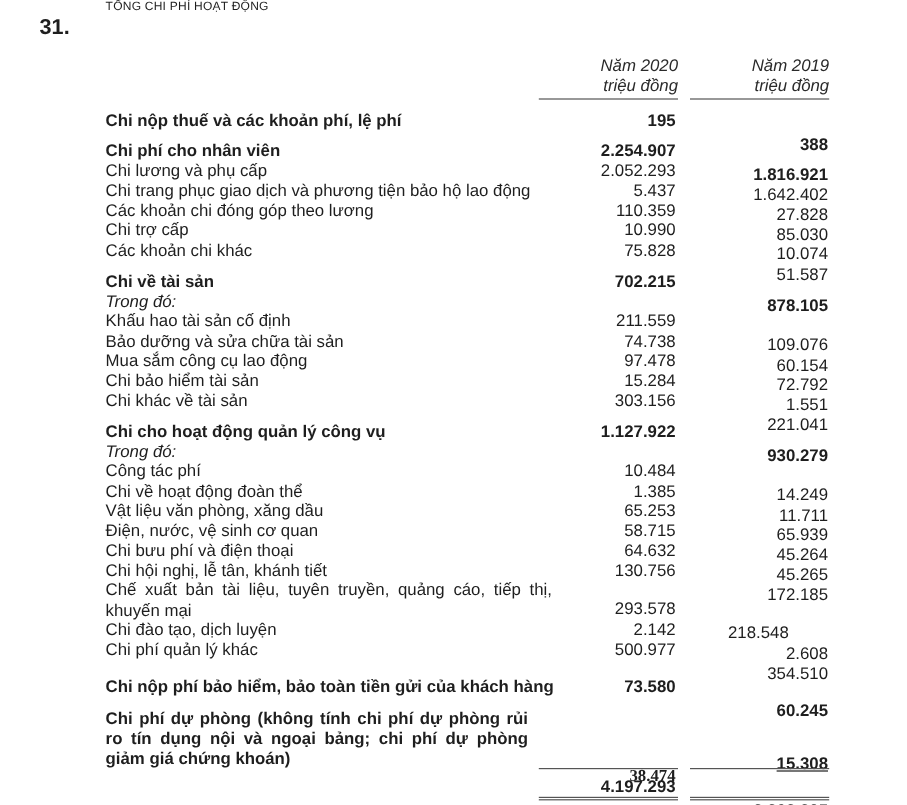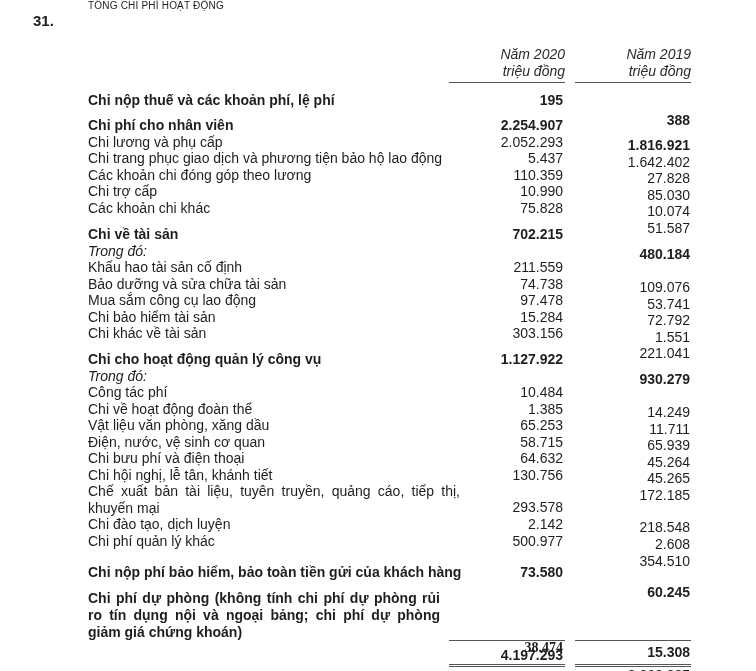--- a/index.html
+++ b/index.html
@@ -1,20 +1,20 @@
 <!DOCTYPE html>
 <html><head>
 <meta charset="utf-8">
 <style>
   html, body { margin: 0; padding: 0; background: #ffffff; }
   body {
     width: 756px; height: 671px; position: relative; overflow: hidden;
     font-family: "Liberation Sans", sans-serif; color: #1e1e1e;
   }
-  .sec-num { position: absolute; left: 33px; top: 12px; font-size: 15px; font-weight: bold; }
+  .sec-num { position: absolute; left: 33px; top: 12px; font-size: 18px; font-weight: bold; }
   .sec-title { position: absolute; left: 88px; top: 0; font-size: 10px; font-weight: normal; letter-spacing: 0.2px; }
   .col-head { position: absolute; top: 46px; width: 116px; text-align: right; font-style: italic; font-size: 14px; line-height: 17px; color: #2a2a2a; }
   .col-head .line { position: absolute; left: 0; right: 0; bottom: -3px; border-bottom: 1.5px solid #555; }
   #ch1 { left: 449px; text-align: right; }
   #ch2 { left: 575px; }
   .row { position: absolute; left: 0; width: 756px; font-size: 14px; line-height: 16.5px; }
   .row .lbl { position: absolute; left: 88px; white-space: nowrap; }
   .row .v1, .row .v2 { position: absolute; width: 116px; text-align: right; }
   .row .v1 { left: 447px; }
   .row .v2 { left: 574px; margin-top: 20px; }
@@ -73,36 +73,36 @@
       <span class="v2">10.074</span>
     </div>
     <div class="row" style="top: 200px;">
       <span class="lbl">Các khoản chi khác</span>
       <span class="v1">75.828</span>
       <span class="v2">51.587</span>
     </div>
     <div class="row bold" style="top: 226px;">
       <span class="lbl">Chi về tài sản</span>
       <span class="v1">702.215</span>
-      <span class="v2">480.184</span>
+      <span class="v2">878.105</span>
     </div>
     <div class="row italic" style="top: 243px;">
       <span class="lbl">Trong đó:</span>
       <span class="v1"></span>
       <span class="v2"></span>
     </div>
     <div class="row" style="top: 259px;">
       <span class="lbl">Khấu hao tài sản cố định</span>
       <span class="v1">211.559</span>
       <span class="v2">109.076</span>
     </div>
     <div class="row" style="top: 276px;">
       <span class="lbl">Bảo dưỡng và sửa chữa tài sản</span>
       <span class="v1">74.738</span>
-      <span class="v2">53.741</span>
+      <span class="v2">60.154</span>
     </div>
     <div class="row" style="top: 292px;">
       <span class="lbl">Mua sắm công cụ lao động</span>
       <span class="v1">97.478</span>
       <span class="v2">72.792</span>
     </div>
     <div class="row" style="top: 309px;">
       <span class="lbl">Chi bảo hiểm tài sản</span>
       <span class="v1">15.284</span>
       <span class="v2">1.551</span>
@@ -148,41 +148,41 @@
       <span class="v2">45.265</span>
     </div>
     <div class="row" style="top: 467px;">
       <span class="lbl">Chi hội nghị, lễ tân, khánh tiết</span>
       <span class="v1">130.756</span>
       <span class="v2">172.185</span>
     </div>
     <div class="row wrap" style="top: 483px;">
       <span class="lbl" style="width: 372px;">Chế xuất bản tài liệu, tuyên truyền, quảng cáo, tiếp thị, khuyến mại</span>
       <span class="v1" style="top: 16px;">293.578</span>
-      <span class="v2" style="top: 16px;">218.548</span>
+      <span class="v2" style="top: 16px; text-align: center;">218.548</span>
     </div>
     <div class="row" style="top: 516px;">
       <span class="lbl">Chi đào tạo, dịch luyện</span>
       <span class="v1">2.142</span>
       <span class="v2">2.608</span>
     </div>
     <div class="row" style="top: 533px;">
       <span class="lbl">Chi phí quản lý khác</span>
       <span class="v1">500.977</span>
       <span class="v2">354.510</span>
     </div>
     <div class="row bold" style="top: 564px;">
       <span class="lbl">Chi nộp phí bảo hiểm, bảo toàn tiền gửi của khách hàng</span>
       <span class="v1">73.580</span>
       <span class="v2">60.245</span>
     </div>
     <div class="row bold wrap" style="top: 590px;">
       <span class="lbl" style="width: 352px; line-height: 17px;">Chi phí dự phòng (không tính chi phí dự phòng rủi ro tín dụng nội và ngoại bảng; chi phí dự phòng giảm giá chứng khoán)</span>
       <span class="v1" style="top: 50px; font-family: Liberation Serif, serif;">38.474</span>
-      <span class="v2" style="top: 34px;">15.308</span>
+      <span class="v2" style="top: 18px; text-decoration: underline;">15.308</span>
     </div>
   </div>
 
 <div class="uline" style="left:449px; top:640px;"></div>
 <div class="uline" style="left:575px; top:640px;"></div>
 
 <div class="row bold" style="top:647px;">
   <span class="v1">4.197.293</span>
   <span class="v2">3.303.325</span>
 </div>

